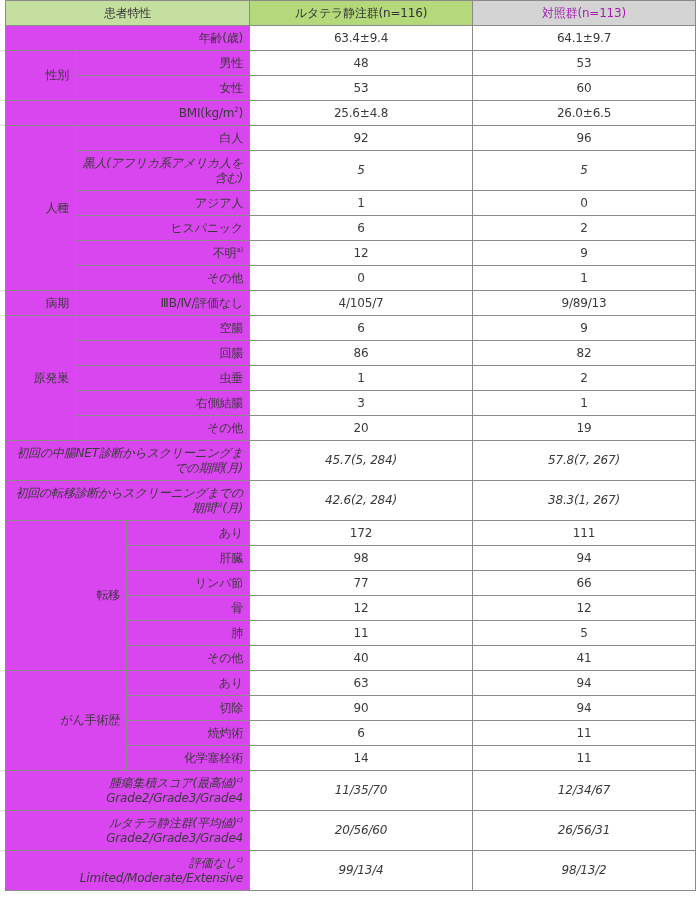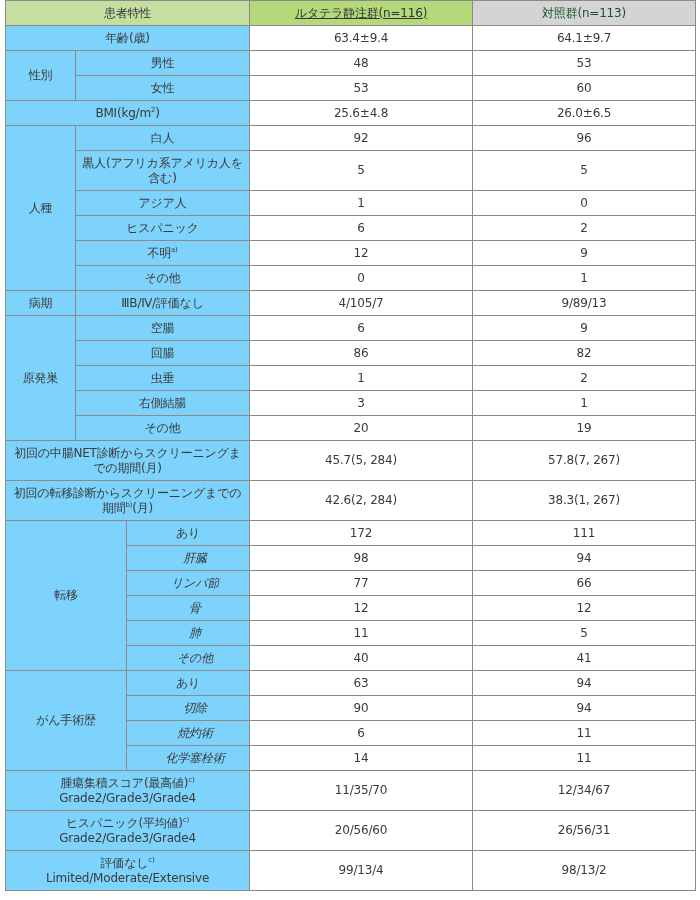--- a/index.html
+++ b/index.html
@@ -10,27 +10,27 @@
     font-size: 12px; letter-spacing: -0.2px;
   }
   .tbl td, .tbl th {
     border: 1px solid #8a8a8a;
     padding: 0 6px;
     line-height: 15px;
     vertical-align: middle;
     font-weight: normal;
   }
   .tbl tr { height: 25px; }
-  .tbl tr.tall { height: 40px; }
+  .tbl tr.tall { height: 40px; font-style: italic; }
   .h-label { background: #c5dfa0; text-align: center; color: #333; }
-  .h-lut { background: #b3d97a; text-align: center; color: #333; text-decoration: underline; }
-  .h-ctrl { background: #d4d4d4; text-align: center; color: #14532d; }
-  .lab { background: #7dd3fc; text-align: center; }
+  .h-lut { background: #b3d97a; text-align: center; color: #333; }
+  .h-ctrl { background: #d4d4d4; text-align: center; color: #a21caf; }
+  .lab { background: #d946ef; text-align: right; }
   .val { background: #ffffff; text-align: center; }
-  .indent { padding-left: 20px !important; font-style: italic; }
+  .indent { padding-left: 20px !important; }
   sup { font-size: 7px; vertical-align: super; line-height: 0; }
 </style>
 </head>
 <body>
 
 <table class="tbl">
   <colgroup>
     <col style="width:70px">
     <col style="width:51px">
     <col style="width:123px">
@@ -200,21 +200,21 @@
     <td class="val">11</td>
   </tr>
 
   <tr class="tall">
     <td colspan="3" class="lab"><span>腫瘍集積スコア(最高値)</span><sup>c)</sup><br><span>Grade2/Grade3/Grade4</span></td>
     <td class="val">11/35/70</td>
     <td class="val">12/34/67</td>
   </tr>
 
   <tr class="tall">
-    <td colspan="3" class="lab"><span>ヒスパニック(平均値)</span><sup>c)</sup><br><span>Grade2/Grade3/Grade4</span></td>
+    <td colspan="3" class="lab"><span>ルタテラ静注群(平均値)</span><sup>c)</sup><br><span>Grade2/Grade3/Grade4</span></td>
     <td class="val">20/56/60</td>
     <td class="val">26/56/31</td>
   </tr>
 
   <tr class="tall">
     <td colspan="3" class="lab"><span>評価なし</span><sup>c)</sup><br><span>Limited/Moderate/Extensive</span></td>
     <td class="val">99/13/4</td>
     <td class="val">98/13/2</td>
   </tr>
 </tbody>

